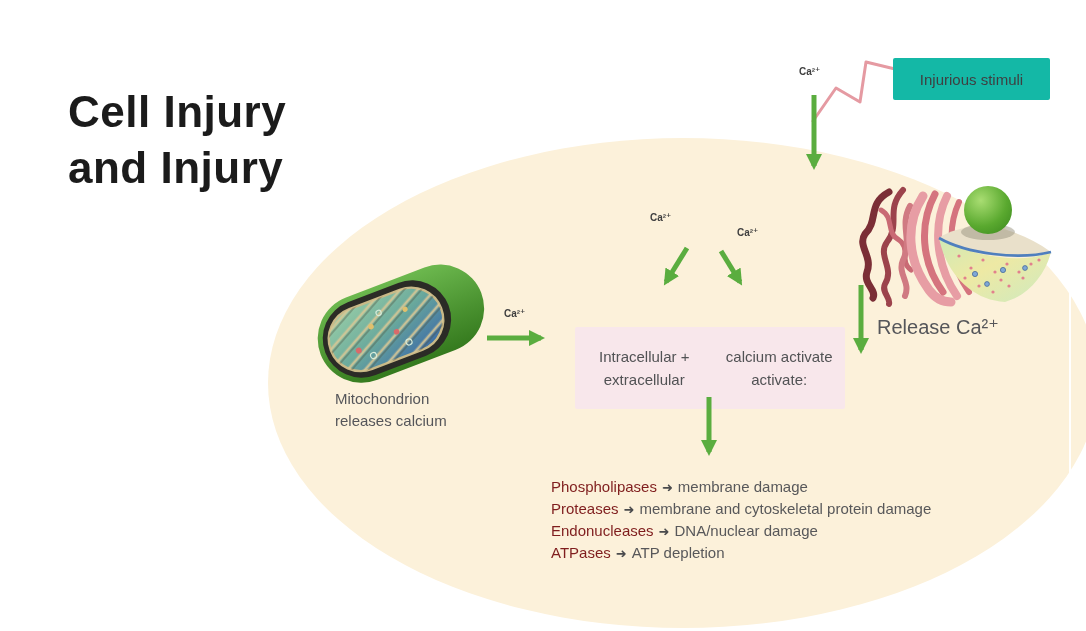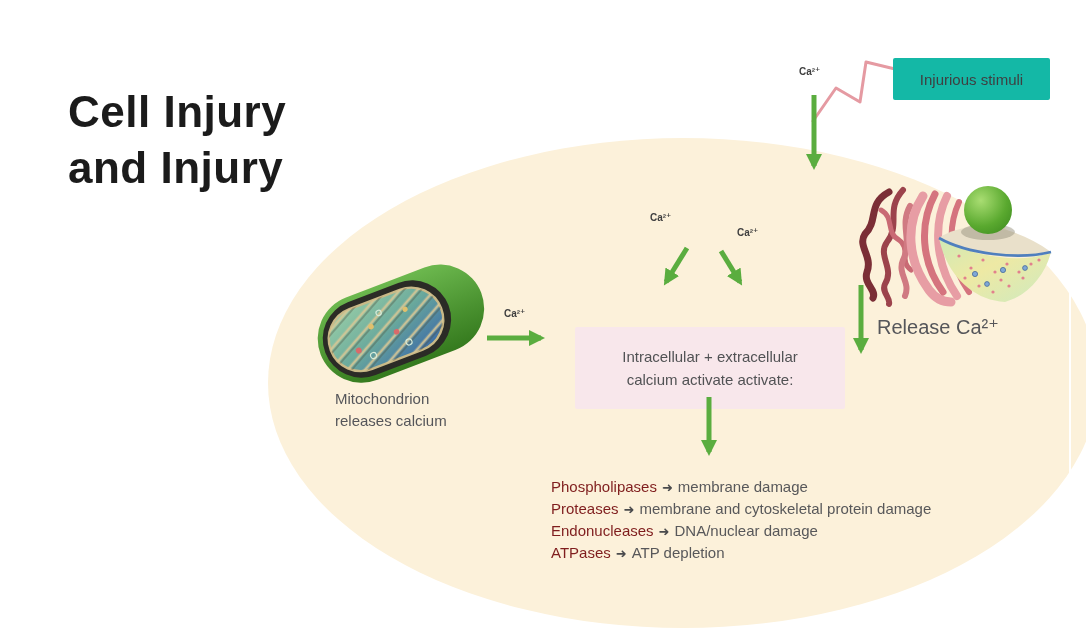--- a/index.html
+++ b/index.html
@@ -32,21 +32,21 @@
   
   #stimulus-box{
     left:893px;top:58px;width:157px;height:42px;z-index:3;
     background:#14b8a6;border-radius:2px;
     display:flex;align-items:center;justify-content:center;
     font-size:15px;color:#3f3f41;
   }
   #enzyme-box{
     left:575px;top:327px;width:270px;height:82px;z-index:3;
     background:#f8e7eb;border-radius:2px;
-    display:flex;flex-direction:column;align-items:center;justify-content:center;
+    display:flex;align-items:center;justify-content:center;
     font-size:15px;color:#515254;line-height:23px;text-align:center;
   }
   
   #mito-illust{left:306px;top:258px;z-index:3;}
   #er-illust{left:855px;top:180px;z-index:3;}
   
   .ca-label{font-size:10px;color:#404040;z-index:6;font-weight:bold;}
   #ca-top{left:799px;top:66px;}
   #ca-mid-left{left:650px;top:212px;}
   #ca-mid-right{left:737px;top:227px;}

